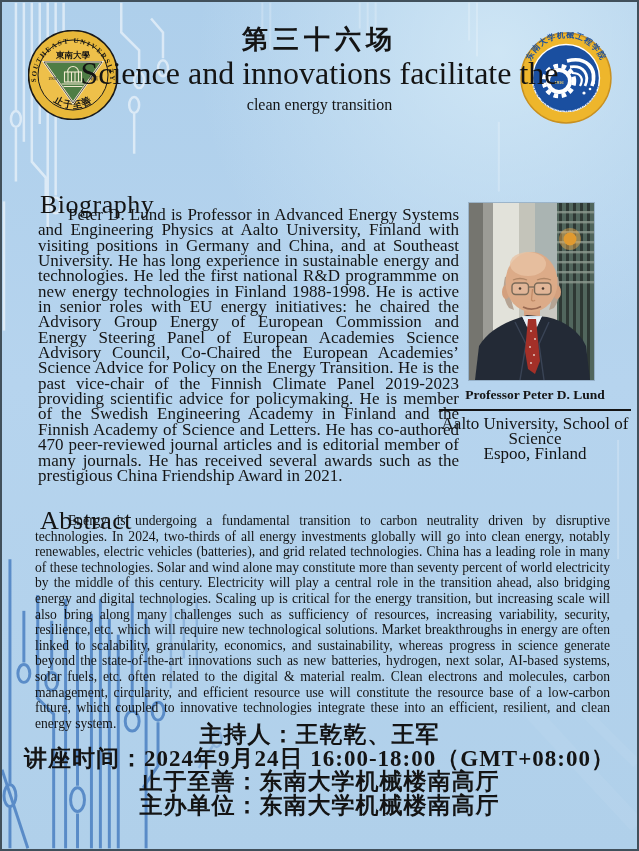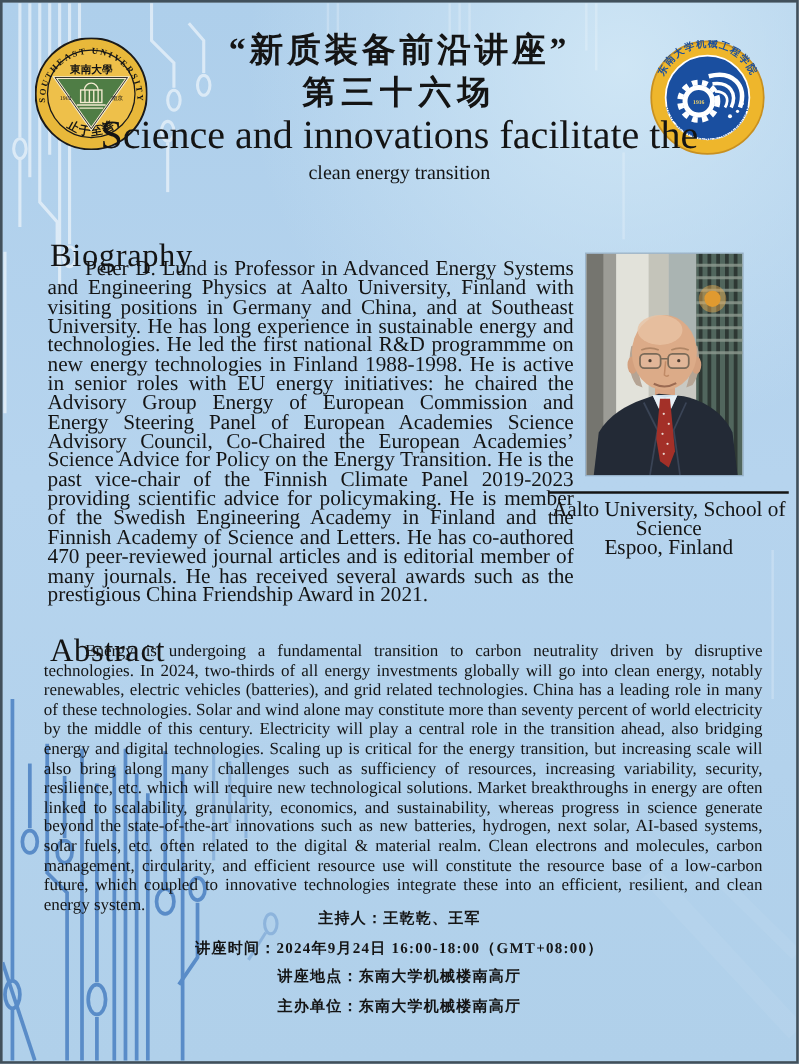--- a/index.html
+++ b/index.html
@@ -35,21 +35,21 @@
   .abs-text{
     position:absolute;left:33px;top:499px;width:575px;
     font-size:13.6px;line-height:15.6px;text-align:justify;text-indent:33px;margin-top:12px;
   }
   .photo{position:absolute;left:467px;top:201px;width:125px;height:177px;box-shadow:0 0 0 1px rgba(90,110,130,.35);}
   .caption{position:absolute;left:437px;top:385px;width:192px;text-align:center;}
   .cap-name{font-size:13.5px;font-weight:bold;line-height:16px;}
   .cap-rule{margin:6px 0 6px 0;border:none;border-top:2px solid #141414;}
   .cap-aff{font-size:17px;font-weight:normal;line-height:14.8px;white-space:pre-line;}
   .footer{position:absolute;left:0;top:721px;width:100%;text-align:center;font-weight:bold;}
-  .footer div{font-size:12px;line-height:23.5px;letter-spacing:1px;}
+  .footer div{font-size:23px;line-height:23.5px;letter-spacing:1px;}
 </style>
 </head>
 <body>
 
 <div class="poster">
 
   <svg class="bg-svg" viewBox="0 0 639 851" aria-hidden="true">
 
     <g stroke="#ffffff" stroke-width="2.5" fill="none" opacity="0.55">
       <path d="M14,0 V108 M14,126 V180"></path>
@@ -168,21 +168,20 @@
       <path d="M50,35 C64,33 70,43 65,54" fill="none" stroke="#ffffff" stroke-width="2.8"></path>
       <path d="M52,41 C61,41 64,47 60,54" fill="none" stroke="#ffffff" stroke-width="2.2"></path>
       <circle cx="64" cy="61" r="1.6" fill="#ffffff"></circle>
       <circle cx="70" cy="57" r="1.3" fill="#ffffff"></circle>
       <circle cx="74" cy="51" r="1.1" fill="#ffffff"></circle>
     </g>
     <text x="39" y="51.5" font-size="4.6" font-weight="bold" fill="#f5d46a" text-anchor="middle">1916</text>
   </svg>
 
   <div class="hdr">
-    <div class="cn1">“新质装备前沿讲座”</div>
     <div class="cn2">第三十六场</div>
     <div class="en1">Science and innovations facilitate the</div>
     <div class="en2">clean energy transition</div>
   </div>
 
   <div class="sec-head bio-head">Biography</div>
   <div class="bio-text">Peter D. Lund is Professor in Advanced Energy Systems and Engineering Physics at Aalto University, Finland with visiting positions in Germany and China, and at Southeast University. He has long experience in sustainable energy and technologies. He led the first national R&amp;D programmme on new energy technologies in Finland 1988-1998. He is active in senior roles with EU energy initiatives: he chaired the Advisory Group Energy of European Commission and Energy Steering Panel of European Academies Science Advisory Council, Co-Chaired the European Academies’ Science Advice for Policy on the Energy Transition. He is the past vice-chair of the Finnish Climate Panel 2019-2023 providing scientific advice for policymaking. He is member of the Swedish Engineering Academy in Finland and the Finnish Academy of Science and Letters. He has co-authored 470 peer-reviewed journal articles and is editorial member of many journals. He has received several awards such as the prestigious China Friendship Award in 2021.</div>
 
   <svg class="photo" viewBox="0 0 125 177">
     <rect x="0" y="0" width="125" height="177" fill="#c9c9c3"></rect>
@@ -241,29 +240,30 @@
       <rect x="65.5" y="80" width="16.5" height="11.5" rx="3.5" fill="rgba(255,255,255,0.14)" stroke="#7a6a58" stroke-width="1.4"></rect>
       <path d="M59.5,84 H65.5" stroke="#7a6a58" stroke-width="1.3"></path>
       <circle cx="51" cy="85.5" r="1.3" fill="#4a3a30"></circle>
       <circle cx="74" cy="85.5" r="1.3" fill="#4a3a30"></circle>
       <path d="M63.5,86 L62.5,97 Q64.5,99 66,97" stroke="#c08a66" stroke-width="1.2" fill="none"></path>
       <path d="M54,104 Q63,108.5 72,103.5" stroke="#9a6a52" stroke-width="1.6" fill="none"></path>
     </g>
   </svg>
 
   <div class="caption">
+    <div class="cap-name">Professor Peter D. Lund</div>
     <hr class="cap-rule">
     <div class="cap-aff">Aalto University, School of
 Science
 Espoo, Finland</div>
   </div>
 
   <div class="sec-head abs-head">Abstract</div>
   <div class="abs-text">Energy is undergoing a fundamental transition to carbon neutrality driven by disruptive technologies. In 2024, two-thirds of all energy investments globally will go into clean energy, notably renewables, electric vehicles (batteries), and grid related technologies. China has a leading role in many of these technologies. Solar and wind alone may constitute more than seventy percent of world electricity by the middle of this century. Electricity will play a central role in the transition ahead, also bridging energy and digital technologies. Scaling up is critical for the energy transition, but increasing scale will also bring along many challenges such as sufficiency of resources, increasing variability, security, resilience, etc. which will require new technological solutions. Market breakthroughs in energy are often linked to scalability, granularity, economics, and sustainability, whereas progress in science generate beyond the state-of-the-art innovations such as new batteries, hydrogen, next solar, AI-based systems, solar fuels, etc. often related to the digital &amp; material realm. Clean electrons and molecules, carbon management, circularity, and efficient resource use will constitute the resource base of a low-carbon future, which coupled to innovative technologies integrate these into an efficient, resilient, and clean energy system.</div>
 
   <div class="footer">
     <div>主持人：王乾乾、王军</div>
     <div>讲座时间：2024年9月24日 16:00-18:00（GMT+08:00）</div>
-    <div>讲座地点：东南大学机械楼南高厅</div>
+    <div>止于至善：东南大学机械楼南高厅</div>
     <div>主办单位：东南大学机械楼南高厅</div>
   </div>
 
 </div>
 
 </body></html>

